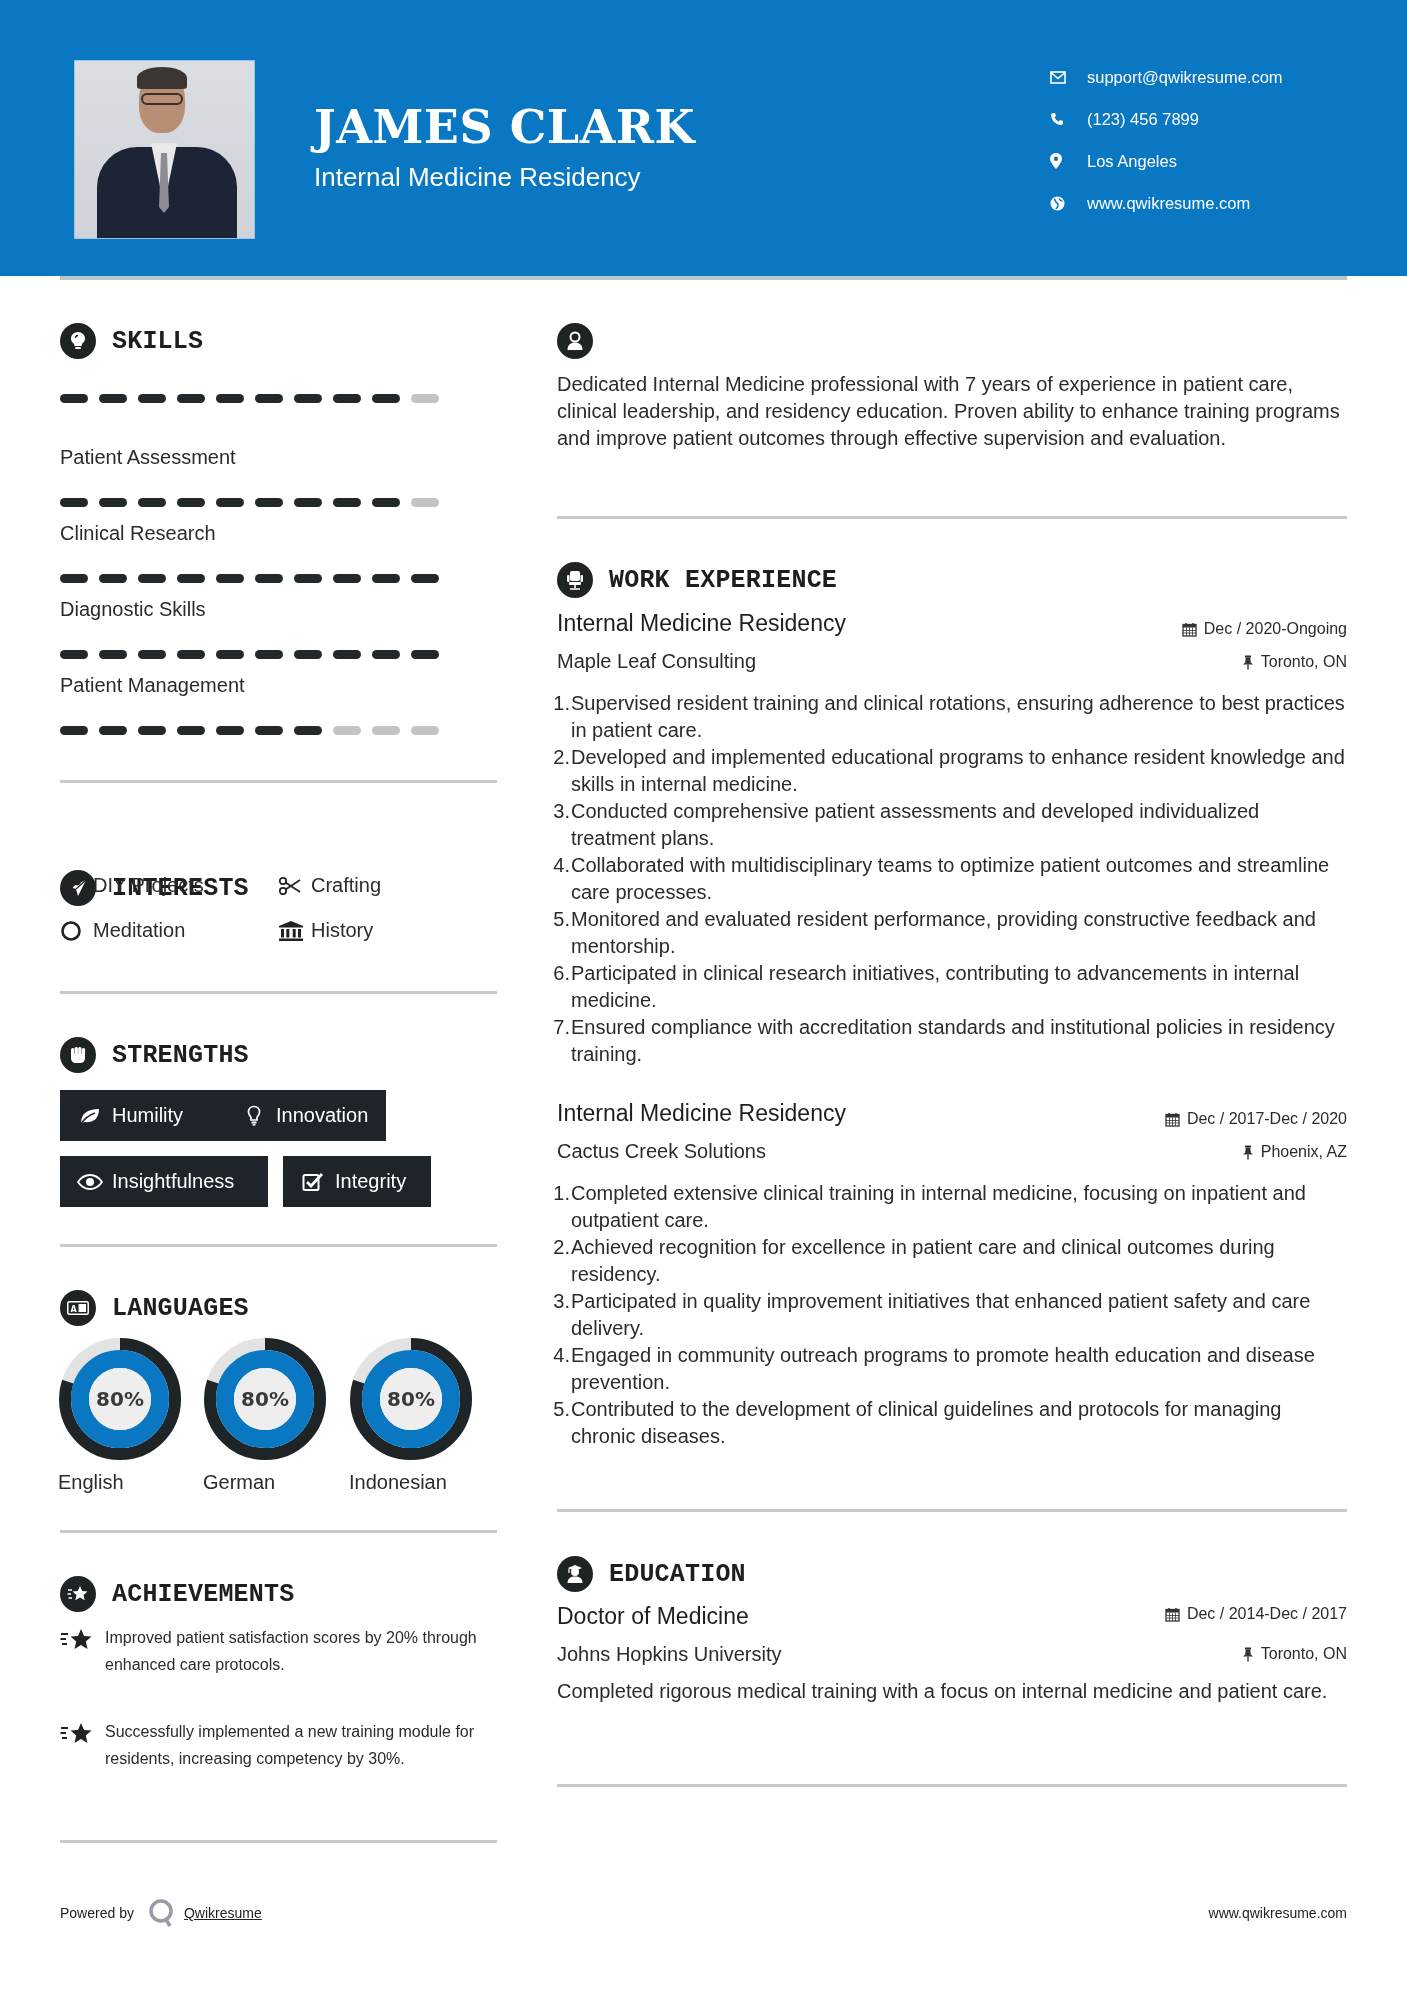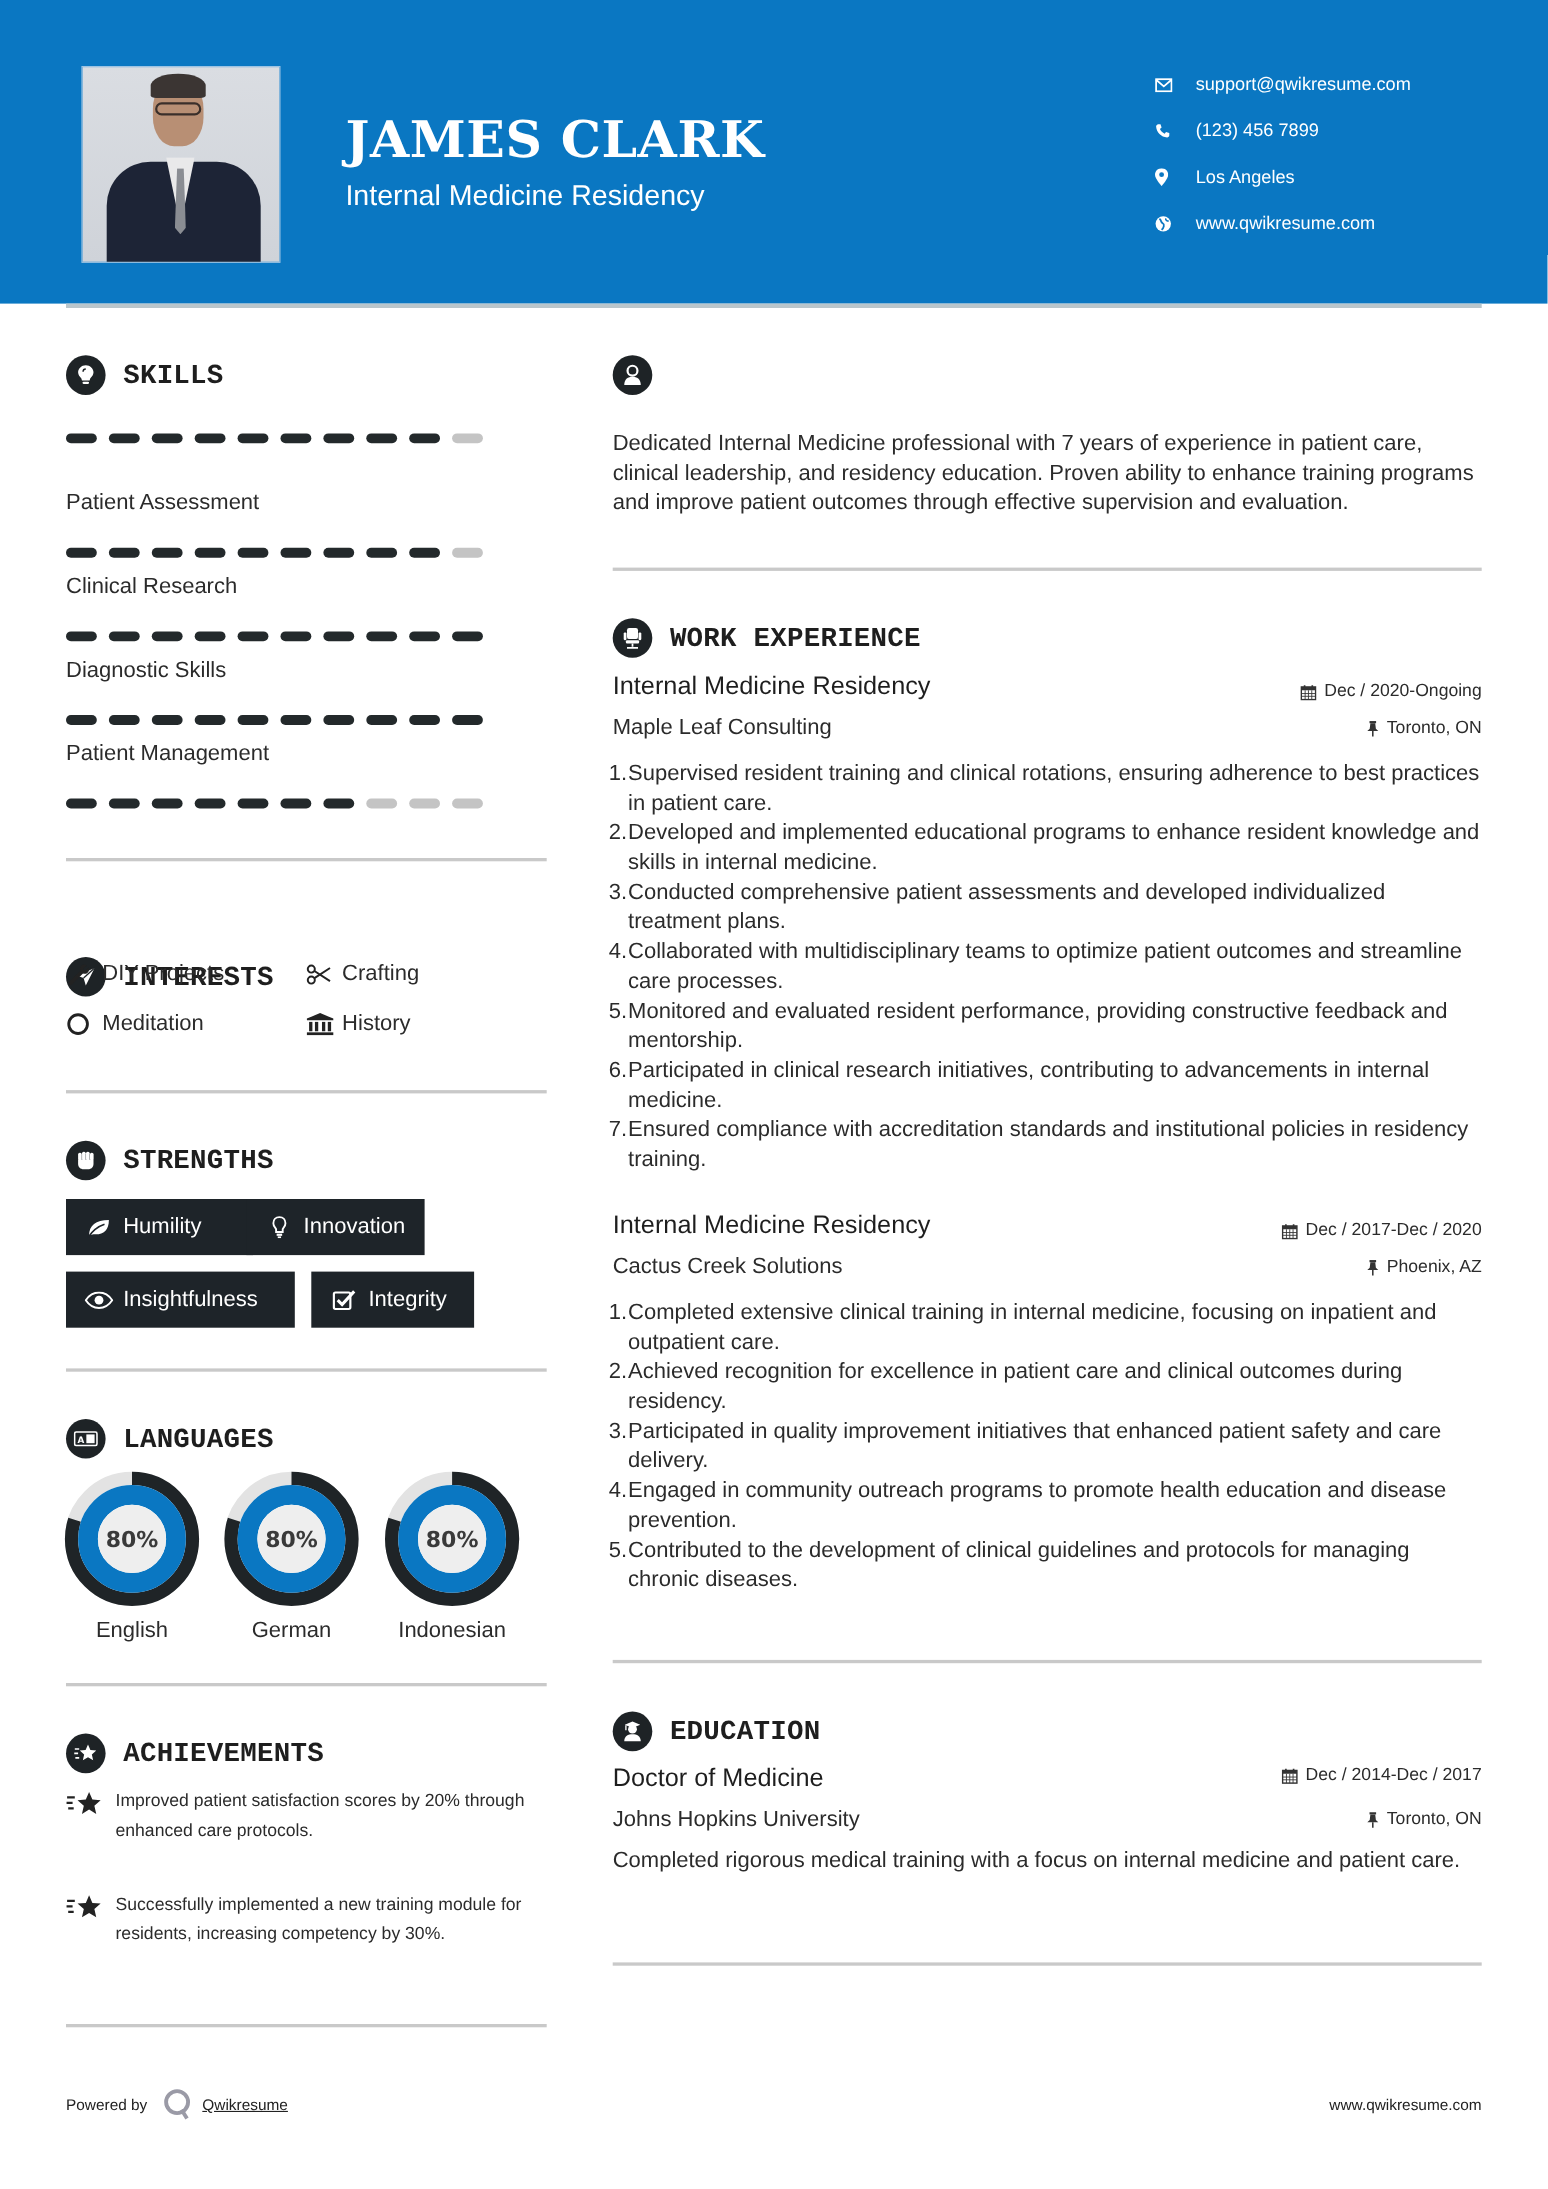--- a/index.html
+++ b/index.html
@@ -33,21 +33,21 @@
   .dashes { display: flex; margin-top: 24px; }
   .dash { width: 28px; height: 9px; border-radius: 5px; margin-right: 11px; background: #23292b; }
   .dash.off { background: #c4c4c4; }
 
   .interest { position: absolute; display: flex; align-items: center; font-family: "Liberation Sans", sans-serif; font-size: 20px; color: #2b2b2b; }
   .interest .ii { width: 33px; display: flex; align-items: center; }
 
   .pill { position: absolute; height: 51px; background: #1e2429; color: #ffffff; display: flex; align-items: center; padding: 0 14px 0 12px; font-family: "Liberation Sans", sans-serif; font-size: 20px; }
   .pill .pi { width: 36px; display: flex; align-items: center; justify-content: center; margin-right: 4px; }
 
-  .lang { position: absolute; width: 124px; text-align: center; }
+  .lang { position: absolute; width: 124px; }
   .ring-label { font-family: "Liberation Sans", sans-serif; font-size: 20px; color: #2b2b2b; margin-top: 6px; }
   .pct { font-family: "DejaVu Sans", sans-serif; font-weight: bold; font-size: 20px; fill: #3a3a3a; }
 
   .ach { position: absolute; left: 60px; width: 440px; display: flex; }
   .ach .ai { width: 45px; flex-shrink: 0; padding-top: 2px; }
   .ach .at { font-family: "Liberation Sans", sans-serif; font-size: 16px; line-height: 27px; color: #2b2b2b; }
 
   .para { position: absolute; font-family: "Liberation Sans", sans-serif; font-size: 20px; line-height: 27px; color: #2b2b2b; }
 
   .job-title { position: absolute; font-family: "Liberation Sans", sans-serif; font-size: 23px; color: #1e1e1e; }
@@ -388,21 +388,21 @@
 <div class="divider" style="left:60px; top:1840px; width:437px;"></div>
 
 <div class="sec-head" style="left:557px; top:323px;">
   <span class="sec-icon">
     <svg width="18" height="20" viewBox="0 0 18 20">
         <circle cx="9" cy="6" r="4.5" fill="none" stroke="#fff" stroke-width="2"></circle>
         <path d="M1.5 19 C1.5 13.5 5 11.5 9 11.5 C13 11.5 16.5 13.5 16.5 19 Z" fill="#fff"></path>
       </svg>
   </span>
 </div>
-<div class="para" style="left:557px; top:390px; width:790px;">Dedicated Internal Medicine professional with 7 years of experience in patient care, clinical leadership, and residency education. Proven ability to enhance training programs and improve patient outcomes through effective supervision and evaluation.</div>
+<div class="para" style="left:557px; top:371px; width:790px;">Dedicated Internal Medicine professional with 7 years of experience in patient care, clinical leadership, and residency education. Proven ability to enhance training programs and improve patient outcomes through effective supervision and evaluation.</div>
 
 <div class="divider" style="left:557px; top:516px; width:790px;"></div>
 
 <div class="sec-head" style="left:557px; top:562px;">
   <span class="sec-icon">
     <svg width="18" height="20" viewBox="0 0 18 20">
         <rect x="4" y="1" width="10" height="10" rx="2" fill="#fff"></rect>
         <rect x="1" y="5" width="2.5" height="7" rx="1" fill="#fff"></rect>
         <rect x="14.5" y="5" width="2.5" height="7" rx="1" fill="#fff"></rect>
         <rect x="3" y="12" width="12" height="3" rx="1" fill="#fff"></rect>

